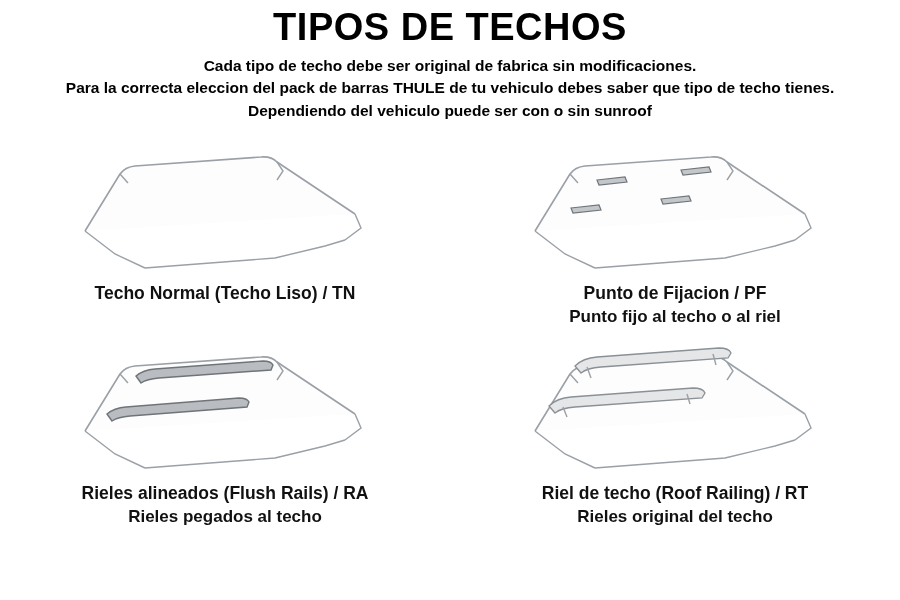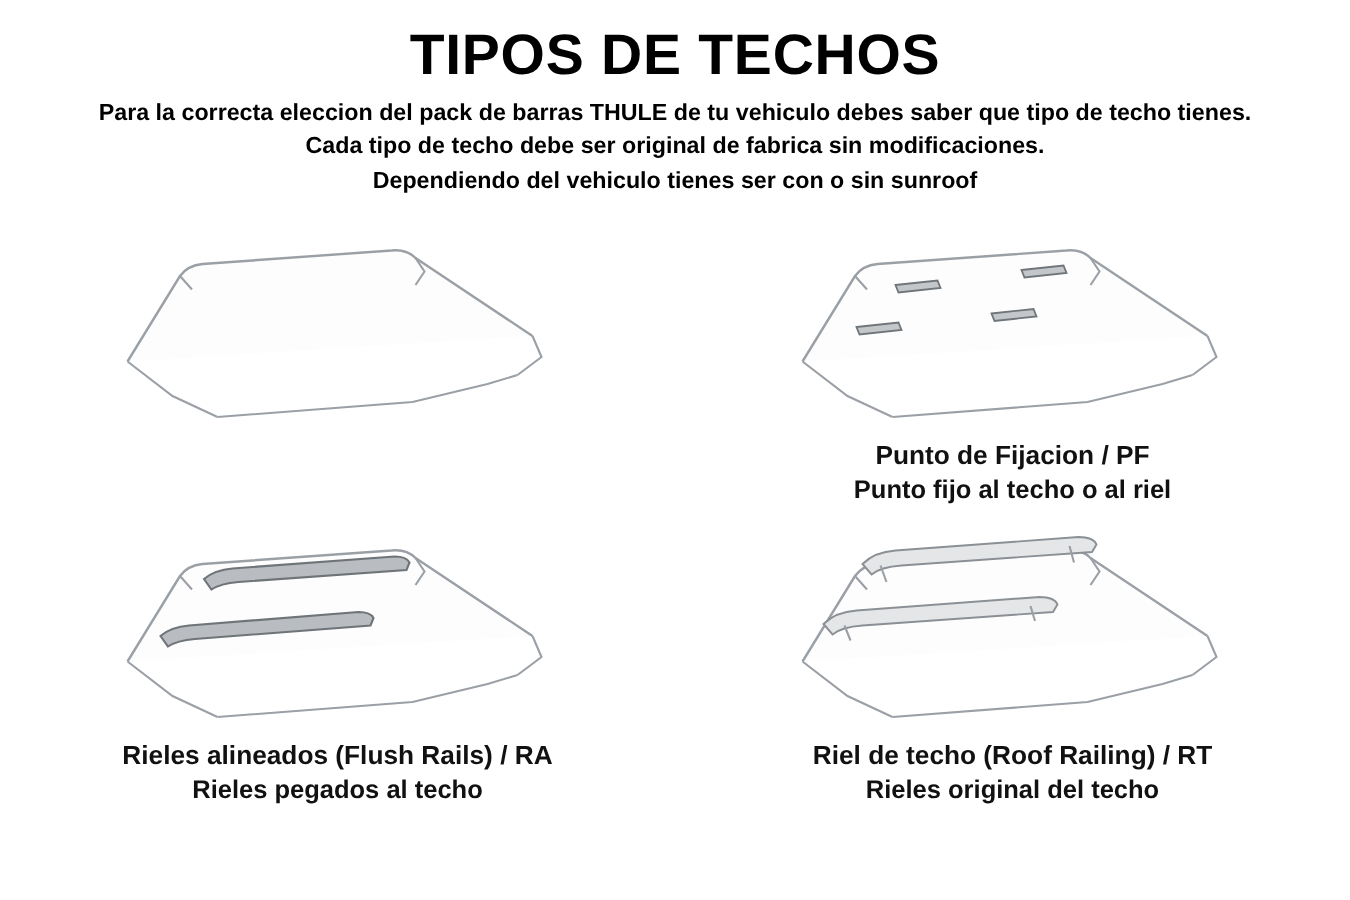--- a/index.html
+++ b/index.html
@@ -18,21 +18,21 @@
     position: relative;
     width: 900px;
     height: 600px;
     box-sizing: border-box;
   }
   .title {
     text-align: center;
     font-size: 38px;
     font-weight: bold;
     letter-spacing: 0.5px;
-    margin: 16px 0 6px 0;
+    margin: 6px 0 6px 0;
     color: #000;
   }
   .subtitle {
     text-align: center;
     font-size: 15.5px;
     font-weight: bold;
     line-height: 1.45;
     color: #000;
     margin: 0 auto;
     width: 860px;
@@ -98,36 +98,37 @@
   }
 </style>
 </head>
 <body>
 
 <div class="page">
 
   <div class="title">TIPOS DE TECHOS</div>
 
   <div class="subtitle">
+    <div>Cada tipo de techo debe ser original de fabrica sin modificaciones.</div>
     <div>Para la correcta eleccion del pack de barras THULE de tu vehiculo debes saber que tipo de techo tienes.</div>
-    <div>Cada tipo de techo debe ser original de fabrica sin modificaciones.</div>
-    <div>Dependiendo del vehiculo tienes ser con o sin sunroof</div>
+    <div>Dependiendo del vehiculo puede ser con o sin sunroof</div>
   </div>
 
   <div class="grid">
 
     <div class="cell">
       <svg class="art" viewBox="0 0 400 145">
         <path class="roof-body" d="M60 95 L95 38 Q100 31 110 30 L236 21 Q246 20 252 26 L330 78"></path>
         <path class="roof-line" d="M60 95 L90 118 L120 132"></path>
         <path class="roof-line" d="M330 78 L336 92 L320 104"></path>
         <path class="roof-line" d="M252 26 L258 35 L252 44"></path>
         <path class="roof-line" d="M120 132 L250 122 L300 110 L320 104"></path>
         <path class="roof-line" d="M95 38 L103 47"></path>
       </svg>
+      <div class="cap">Techo Normal (Techo Liso) / TN</div>
       <div class="cap-sub"></div>
     </div>
 
     <div class="cell">
       <svg class="art" viewBox="0 0 400 145">
         <path class="roof-body" d="M60 95 L95 38 Q100 31 110 30 L236 21 Q246 20 252 26 L330 78"></path>
         <path class="roof-line" d="M60 95 L90 118 L120 132"></path>
         <path class="roof-line" d="M330 78 L336 92 L320 104"></path>
         <path class="roof-line" d="M252 26 L258 35 L252 44"></path>
         <path class="roof-line" d="M120 132 L250 122 L300 110 L320 104"></path>

